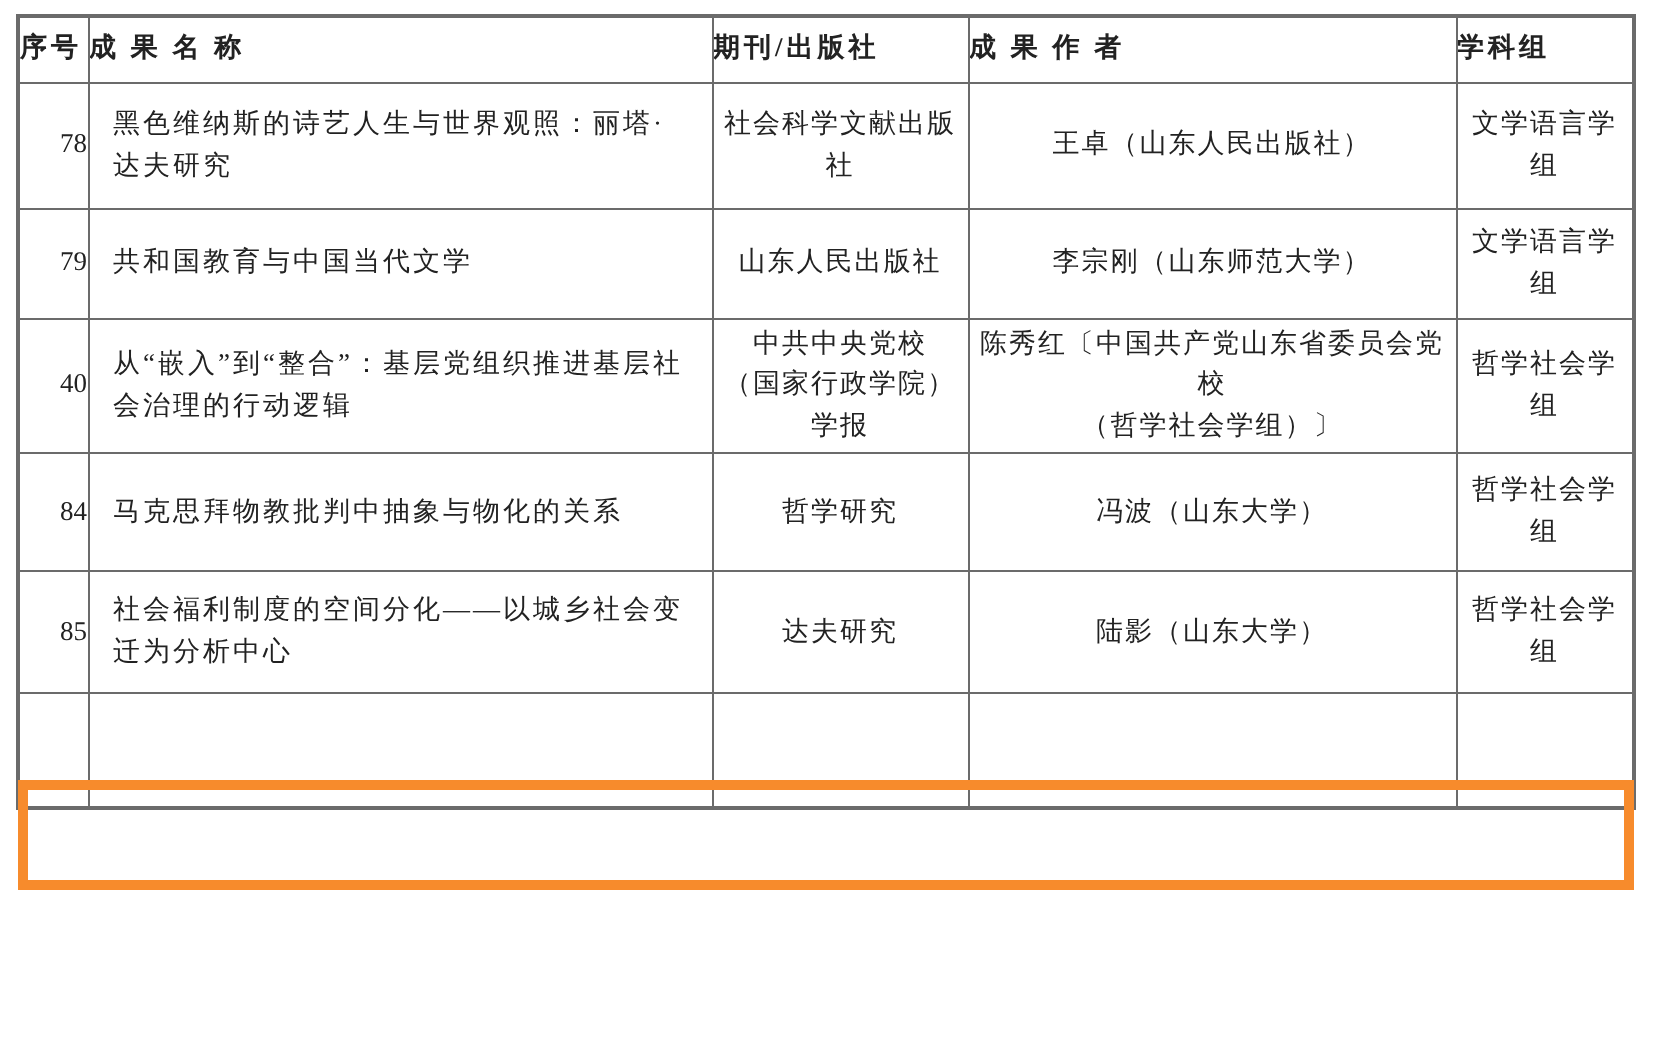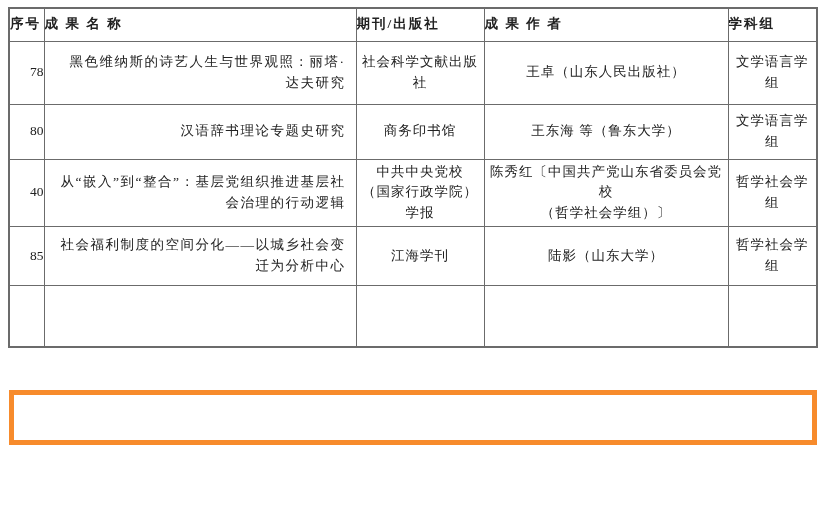--- a/index.html
+++ b/index.html
@@ -45,21 +45,21 @@
     font-size:13.5px;
     font-family:Liberation Serif, serif;
   }
   col.c-no{width:35px;}
   col.c-title{width:312px;}
   col.c-journal{width:128px;}
   col.c-authors{width:244px;}
   col.c-group{width:89px;}
   td.c-no{text-align:right;font-size:13px;}
   td.c-title{
-    text-align:right;
+    text-align:left;
     padding:4px 10px 4px 12px;
     letter-spacing:1.5px;
   }
   td.c-journal,
   td.c-authors,
   td.c-group{
     text-align:center;
     padding:2px 4px;
     white-space:pre-line;
     letter-spacing:1px;
@@ -106,39 +106,46 @@
     </thead>
     <tbody>
         <tr>
     <td class="c-no">78</td>
     <td class="c-title">黑色维纳斯的诗艺人生与世界观照：丽塔·达夫研究</td>
     <td class="c-journal">社会科学文献出版社</td>
     <td class="c-authors">王卓（山东人民出版社）</td>
     <td class="c-group">文学语言学组</td>
   </tr>
         <tr>
-    <td class="c-no">80</td>
-    <td class="c-title">汉语辞书理论专题史研究</td>
-    <td class="c-journal">商务印书馆</td>
-    <td class="c-authors">王东海 等（鲁东大学）</td>
+    <td class="c-no">79</td>
+    <td class="c-title">共和国教育与中国当代文学</td>
+    <td class="c-journal">山东人民出版社</td>
+    <td class="c-authors">李宗刚（山东师范大学）</td>
     <td class="c-group">文学语言学组</td>
   </tr>
         <tr>
     <td class="c-no">40</td>
     <td class="c-title">从“嵌入”到“整合”：基层党组织推进基层社会治理的行动逻辑</td>
     <td class="c-journal">中共中央党校
 （国家行政学院）学报</td>
     <td class="c-authors">陈秀红〔中国共产党山东省委员会党校
 （哲学社会学组）〕</td>
     <td class="c-group">哲学社会学组</td>
   </tr>
         <tr>
+    <td class="c-no">84</td>
+    <td class="c-title">马克思拜物教批判中抽象与物化的关系</td>
+    <td class="c-journal">哲学研究</td>
+    <td class="c-authors">冯波（山东大学）</td>
+    <td class="c-group">哲学社会学组</td>
+  </tr>
+        <tr>
     <td class="c-no">85</td>
     <td class="c-title">社会福利制度的空间分化——以城乡社会变迁为分析中心</td>
-    <td class="c-journal">江海学刊</td>
+    <td class="c-journal">达夫研究</td>
     <td class="c-authors">陆影（山东大学）</td>
     <td class="c-group">哲学社会学组</td>
   </tr>
         <tr>
     <td class="c-no"></td>
     <td class="c-title"></td>
     <td class="c-journal"></td>
     <td class="c-authors"></td>
     <td class="c-group"></td>
   </tr>

